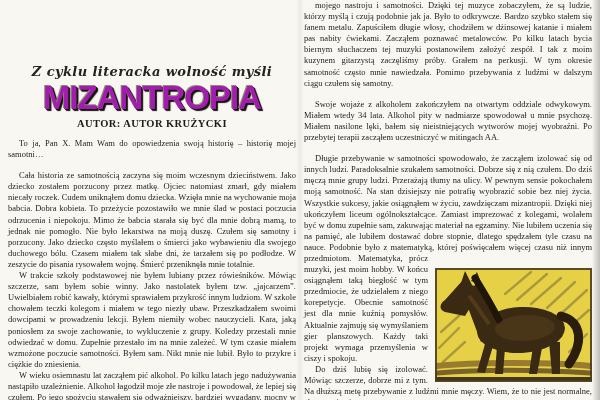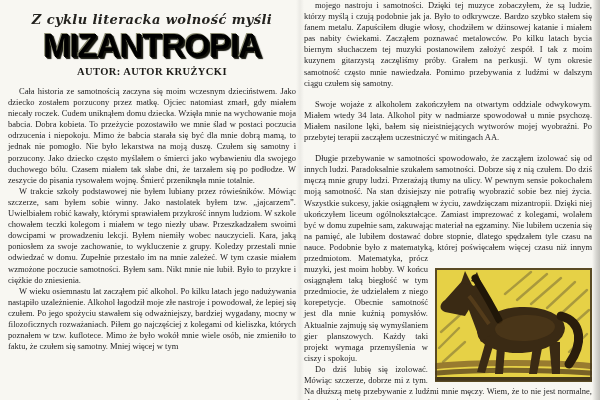--- a/index.html
+++ b/index.html
@@ -6,21 +6,21 @@
   .spread {
     position:relative;
     width:600px; height:400px;
     background:#f8f7f2;
     overflow:hidden;
     display:flex;
     font-family:"Liberation Serif", serif;
     color:#1e1e20;
   }
   .page { box-sizing:border-box; }
-  .page.left  { width:288px; margin-left:8px; padding-top:10px; }
+  .page.left  { width:288px; margin-left:8px; padding-top:18px;margin-top:44px; }
   .gutter {
     width:8px; height:100%;
     background:linear-gradient(to right, rgba(0,0,0,0), rgba(0,0,0,0.05), rgba(0,0,0,0));
   }
   .page.right { width:288px; padding-top:0; }
   .page-edge {
     width:8px; height:100%;
     background:linear-gradient(to right, #f8f7f2 0%, #d6d5d0 55%, #bfbeb9 100%);
   }
 
@@ -36,21 +36,21 @@
     color:#24231f;
   }
   .article-title {
     text-align:center;
     margin:0 0 2px 0;
     font-family:"Liberation Sans", sans-serif;
     font-weight:900;
     font-size:33px;
     line-height:36px;
     letter-spacing:-1px;
-    color:#000000;
+    color:#a21caf;
     text-shadow:-1px -1px 0 #8c8c72, 1px 1px 0 #15150e, 2px 2px 1px #15150e;
   }
   .author-line {
     text-align:center;
     font-weight:bold;
     font-size:10.5px;
     letter-spacing:0.4px;
     margin:0 0 9px 0;
     color:#1c1b18;
   }
@@ -76,20 +76,21 @@
 </style>
 </head>
 <body>
 
 <div class="spread">
 
   <div class="page left">
     <div class="series-header">Z cyklu literacka wolność myśli</div>
     <h1 class="article-title">MIZANTROPIA</h1>
     <div class="author-line">AUTOR: AUTOR KRUŻYCKI</div>
+    <p class="body gap">To ja, Pan X. Mam Wam do opowiedzenia swoją historię – historię mojej samotni…</p>
     <p class="body">Cała historia ze samotnością zaczyna się moim wczesnym dzieciństwem. Jako dziecko zostałem porzucony przez matkę. Ojciec natomiast zmarł, gdy miałem niecały roczek. Cudem uniknąłem domu dziecka. Wzięła mnie na wychowanie moja babcia. Dobra kobieta. To przeżycie pozostawiło we mnie ślad w postaci poczucia odrzucenia i niepokoju. Mimo że babcia starała się być dla mnie dobrą mamą, to jednak nie pomogło. Nie było lekarstwa na moją duszę. Czułem się samotny i porzucony. Jako dziecko często myślałem o śmierci jako wybawieniu dla swojego duchowego bólu. Czasem miałem tak słabe dni, że tarzałem się po podłodze. W zeszycie do pisania rysowałem wojnę. Śmierć przeniknęła mnie totalnie.</p>
     <p class="body">W trakcie szkoły podstawowej nie byłem lubiany przez rówieśników. Mówiąc szczerze, sam byłem sobie winny. Jako nastolatek byłem tzw. „jajcarzem”. Uwielbiałem robić kawały, którymi sprawiałem przykrość innym ludziom. W szkole chowałem teczki kolegom i miałem w tego niezły ubaw. Przeszkadzałem swoimi dowcipami w prowadzeniu lekcji. Byłem niemiły wobec nauczycieli. Kara, jaką poniosłem za swoje zachowanie, to wykluczenie z grupy. Koledzy przestali mnie odwiedzać w domu. Zupełnie przestało im na mnie zależeć. W tym czasie miałem wzmożone poczucie samotności. Byłem sam. Nikt mnie nie lubił. Było to przykre i ciężkie do zniesienia.</p>
     <p class="body">W wieku osiemnastu lat zacząłem pić alkohol. Po kilku latach jego nadużywania nastąpiło uzależnienie. Alkohol łagodził moje złe nastroje i powodował, że lepiej się czułem. Po jego spożyciu stawałem się odważniejszy, bardziej wygadany, mocny w filozoficznych rozważaniach. Piłem go najczęściej z kolegami od kieliszka, których poznałem w tzw. kuflotece. Mimo że było wokół mnie wiele osób, nie zmieniło to faktu, że czułem się samotny. Mniej więcej w tym</p>
   </div>
 
   <div class="gutter"></div>
 
   <div class="page right">
     <div class="float-spacer"></div>
     <div class="horse-figure">

